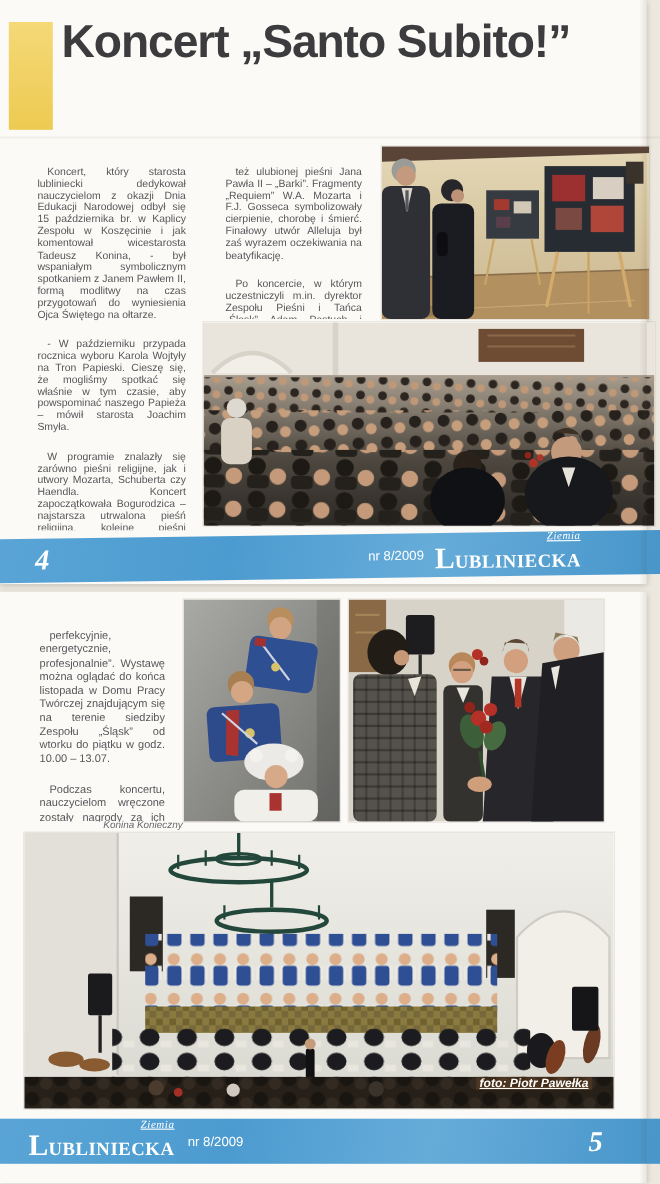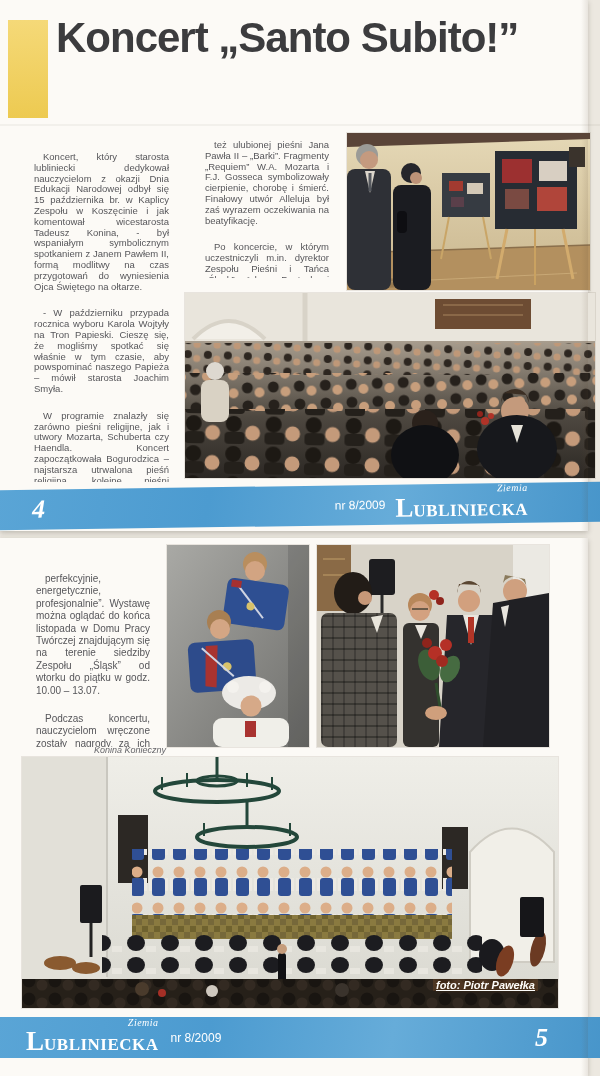--- a/index.html
+++ b/index.html
@@ -38,21 +38,21 @@
   }
   .crease{position:absolute;left:0;top:124px;width:600px;height:2px;background:rgba(90,80,60,.06);}
   
   .col{
     position:absolute;overflow:hidden;
     font-size:9.5px;line-height:10.8px;color:#56565a;text-align:justify;
   }
   .col p{margin:16px;text-indent:9px;}
   .col p.em{}
   #col1{left:18px;top:136px;width:167px;height:346px;}
-  #col2{left:189px;top:124px;width:156px;height:154px;}
+  #col2{left:189px;top:136px;width:156px;height:154px;}
   #col5{left:20px;top:19px;width:146px;height:190px;font-size:10px;line-height:12.4px;}
   .byline{
     position:absolute;left:20px;top:207px;width:146px;margin:0;
     text-align:right;font-style:italic;font-size:9px;color:#66666a;
   }
   
   .photo{position:absolute;overflow:hidden;box-shadow:0 0 0 1px rgba(120,110,90,.15);}
   .photo svg{display:block;width:100%;height:100%;}
   #photoA{left:347px;top:133px;width:243px;height:157px;}
   #photoB{left:185px;top:293px;width:410px;height:185px;}
@@ -78,21 +78,21 @@
     font-family:"Liberation Serif", serif;font-style:italic;font-weight:bold;
     font-size:26px;color:#ffffff;line-height:1;
   }
   .issue{font-size:12px;font-weight:normal;color:#ffffff;}
   .logo{position:relative;display:inline-block;color:#ffffff;
     font-family:"Liberation Serif", serif;font-weight:bold;line-height:1;padding-top:7px;}
   .logo-initial{font-size:27px;}
   .logo-rest{font-size:17px;letter-spacing:.5px;}
   .logo-script{
     position:absolute;top:-3px;right:0;
-    font-size:10px;font-style:italic;font-weight:normal;letter-spacing:.5px;
+    font-size:10px;font-style:italic;font-weight:normal;letter-spacing:.5px;text-decoration:underline;
   }
   #bar4 .pagenum{margin-left:36px;}
   #bar4 .bar-right{margin-left:auto;margin-right:76px;display:flex;align-items:center;gap:10px;}
   #bar5 .bar-left{margin-left:30px;display:flex;align-items:center;gap:12px;}
   #bar5 .pagenum{margin-left:auto;margin-right:56px;}
 </style>
 </head>
 <body>
 
 <div id="scan">

